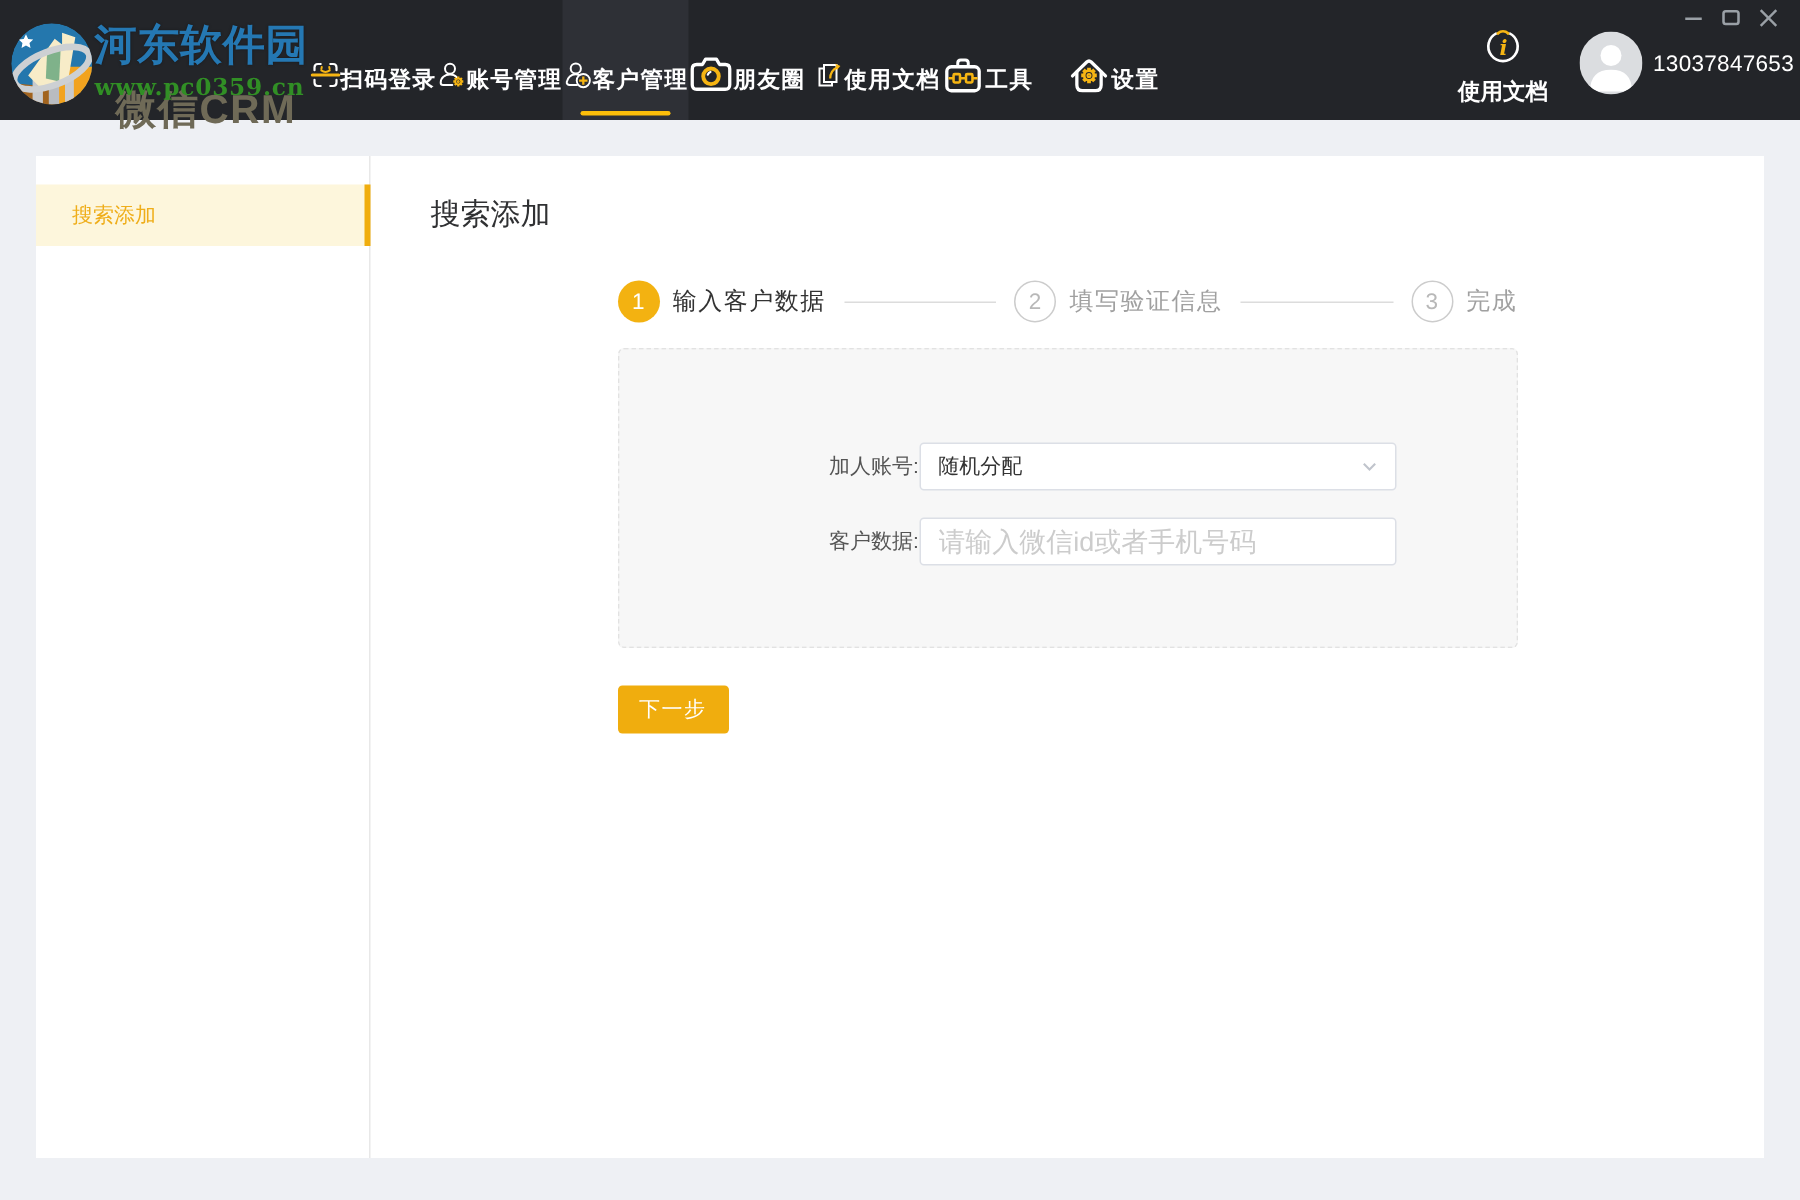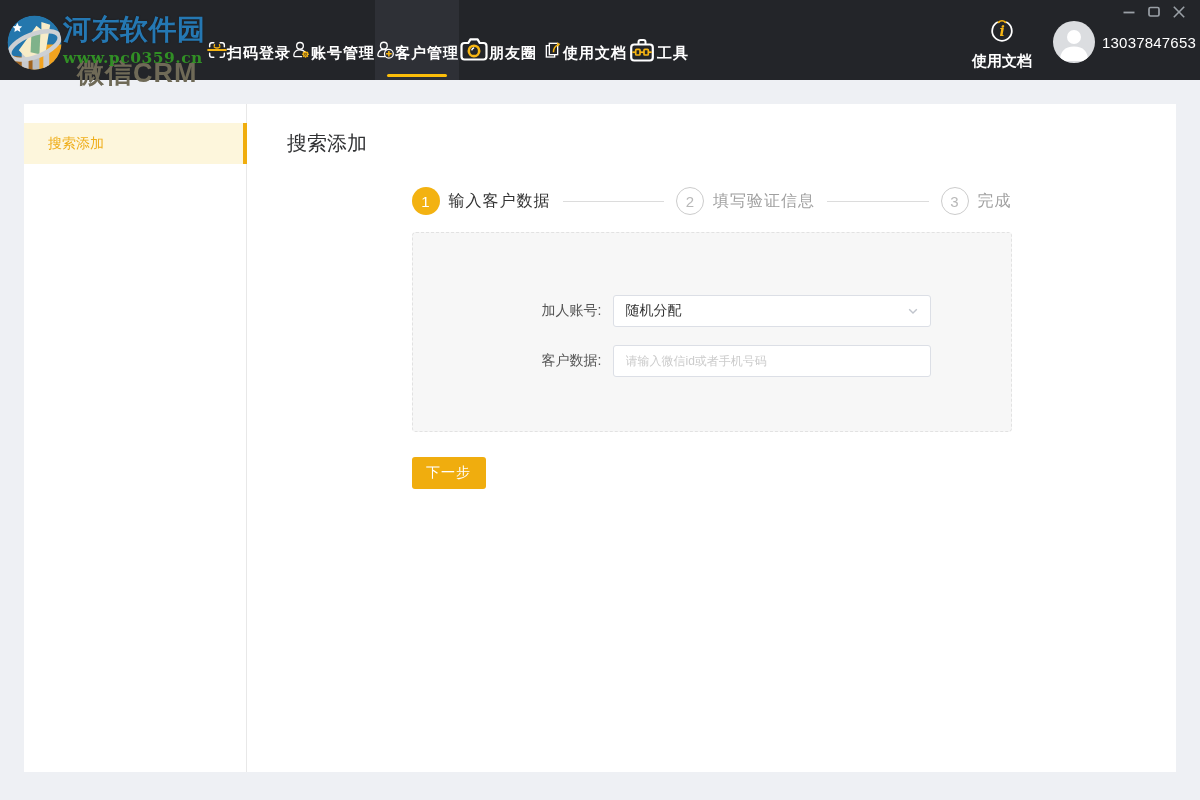--- a/index.html
+++ b/index.html
@@ -49,25 +49,25 @@
   .step.pending .step-circle { background:#fff; border:1.5px solid #ccc; color:#b8b8b8; }
   .step { display:flex; align-items:center; }
   .step-label { margin-left:9px; font-size:16px; letter-spacing:1px; white-space:nowrap; }
   .step.active .step-label { color:#333; }
   .step.pending .step-label { color:#a0a0a0; }
   .step-line { flex:1; height:1px; background:#dcdcdc; margin:0 12px; }
 
   .form-panel { margin-top:17px; height:200px; background:#f7f7f7; border:1px dashed #e2e2e2; border-radius:4px; padding-top:62px; }
   .form-row { display:flex; align-items:center; }
   .form-row + .form-row { margin-top:18px; }
-  .form-label { width:200px; text-align:right; padding-right:11px; font-size:14px; color:#555; flex-shrink:0; }
+  .form-label { width:200px; text-align:right; font-size:14px; color:#555; flex-shrink:0; }
   .form-control { width:318px; height:32px; border:1px solid #dcdfe6; border-radius:3px; background:#fff; }
   .fake-select { display:flex; align-items:center; justify-content:space-between; padding:0 10px 0 12px; cursor:pointer; }
   .select-value { font-size:14px; color:#333; }
-  .text-input { padding:0 12px; font-size:12px; color:#333; outline:none; font-family:"Liberation Sans", sans-serif; }
+  .text-input { padding:0 12px; font-size:18px; color:#333; outline:none; font-family:"Liberation Sans", sans-serif; }
   .text-input::placeholder { color:#cccccc; }
 
   .next-btn { margin-top:25px; width:74px; height:32px; background:#f0ad0e; border:none; border-radius:3px; color:#ffffff; font-size:14px; display:flex; align-items:center; justify-content:center; cursor:pointer; letter-spacing:1px; font-family:"Liberation Sans", sans-serif; }
 </style>
 </head>
 <body>
 
 <div class="topbar">
 
   <div class="logo-wrap">
@@ -181,20 +181,43 @@
           <rect x="8.7" y="14.4" width="4.3" height="5.6" rx="0.8"></rect>
           <rect x="17" y="14.4" width="4.3" height="5.6" rx="0.8"></rect>
           <line x1="13" y1="17.2" x2="17" y2="17.2"></line>
           <line x1="5.3" y1="17.2" x2="8.7" y2="17.2"></line>
           <line x1="21.3" y1="17.2" x2="24.7" y2="17.2"></line>
         </g>
       </svg>
       <span class="nav-label">工具</span>
     </div>
 
+    <div class="nav-item">
+      <svg width="30" height="30" viewBox="0 0 30 30">
+        <g fill="none" stroke="#ffffff" stroke-linecap="round">
+          <path d="M4,15.6 L13.5,6.3 Q15,4.9 16.5,6.3 L26,15.6" stroke-width="2.2"></path>
+          <path d="M6.9,13 V21.6 Q6.9,25.4 10.7,25.4 H19.3 Q23.1,25.4 23.1,21.6 V13" stroke-width="2.2"></path>
+        </g>
+        <g stroke="#f6b513" fill="none">
+          <g stroke-width="2.5">
+            <line x1="18.2" y1="15.3" x2="20.2" y2="15.3"></line>
+            <line x1="17.26" y1="17.56" x2="18.68" y2="18.98"></line>
+            <line x1="15" y1="18.5" x2="15" y2="20.5"></line>
+            <line x1="12.74" y1="17.56" x2="11.32" y2="18.98"></line>
+            <line x1="11.8" y1="15.3" x2="9.8" y2="15.3"></line>
+            <line x1="12.74" y1="13.04" x2="11.32" y2="11.62"></line>
+            <line x1="15" y1="12.1" x2="15" y2="10.1"></line>
+            <line x1="17.26" y1="13.04" x2="18.68" y2="11.62"></line>
+          </g>
+          <circle cx="15" cy="15.3" r="3.2" stroke-width="1.8"></circle>
+          <circle cx="15" cy="15.3" r="1" stroke-width="1.4"></circle>
+        </g>
+      </svg>
+      <span class="nav-label">设置</span>
+    </div>
   </div>
 
   <div class="doc-item">
     <svg width="28" height="28" viewBox="0 0 30 30">
       <path d="M10.6,6.5 A10.5,10.5 0 1 0 19.4,6.5" fill="none" stroke="#ffffff" stroke-width="1.9"></path>
       <path d="M11.4,6.6 A5.1,5.1 0 0 1 18.6,6.6" fill="none" stroke="#f6b513" stroke-width="1.8"></path>
       <circle cx="11.4" cy="6.8" r="1" fill="#f6b513"></circle>
       <circle cx="18.6" cy="6.8" r="1" fill="#f6b513"></circle>
       <text x="15.3" y="21.8" font-size="15" font-style="italic" font-weight="bold" font-family="DejaVu Serif, serif" fill="#f6b513" text-anchor="middle">i</text>
     </svg>

